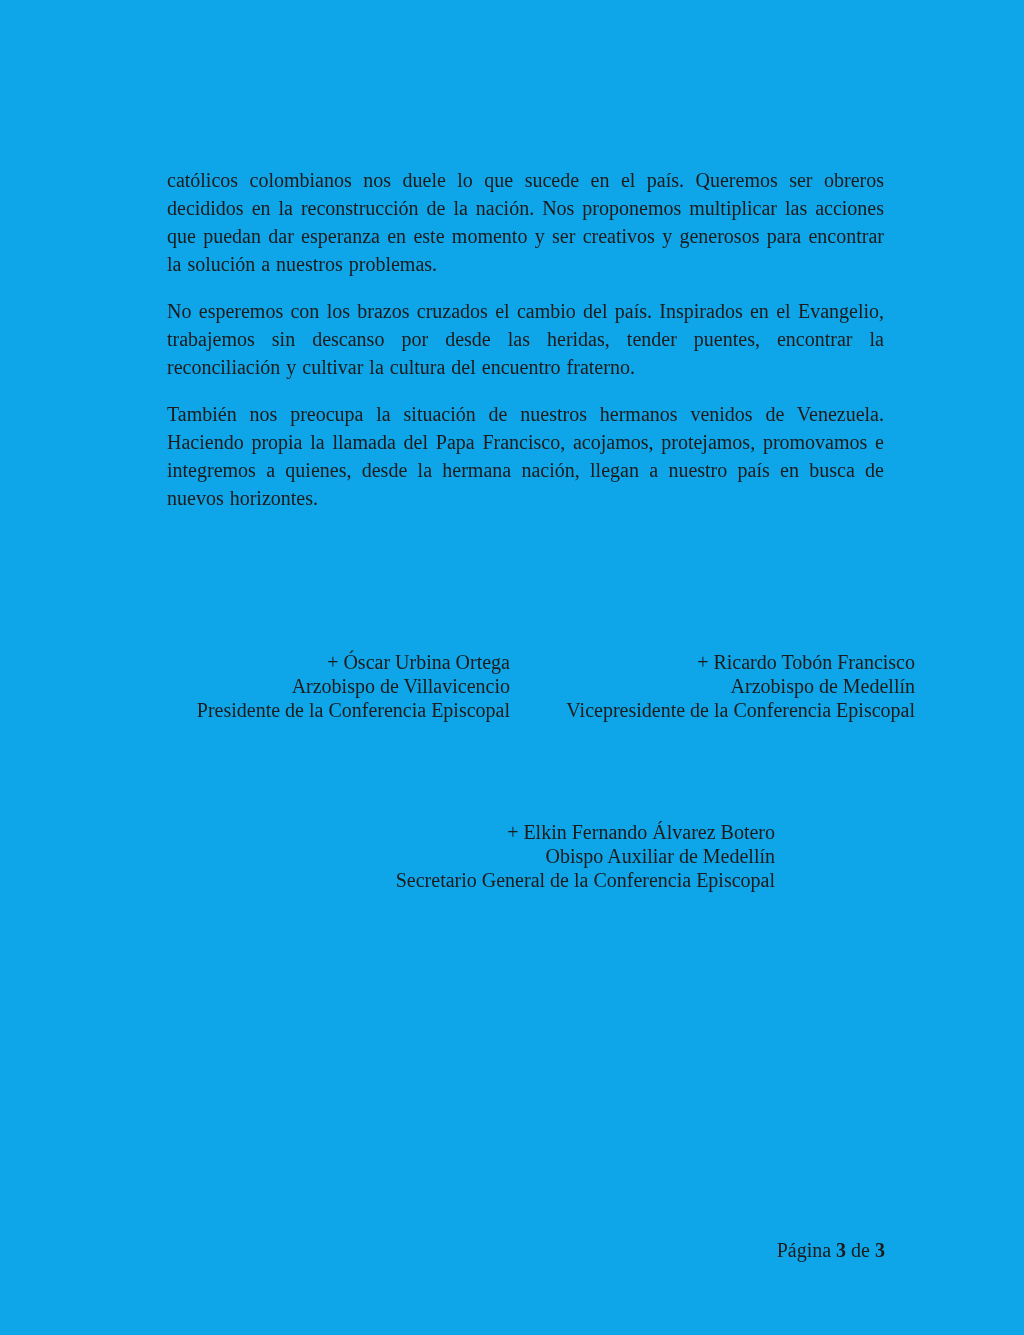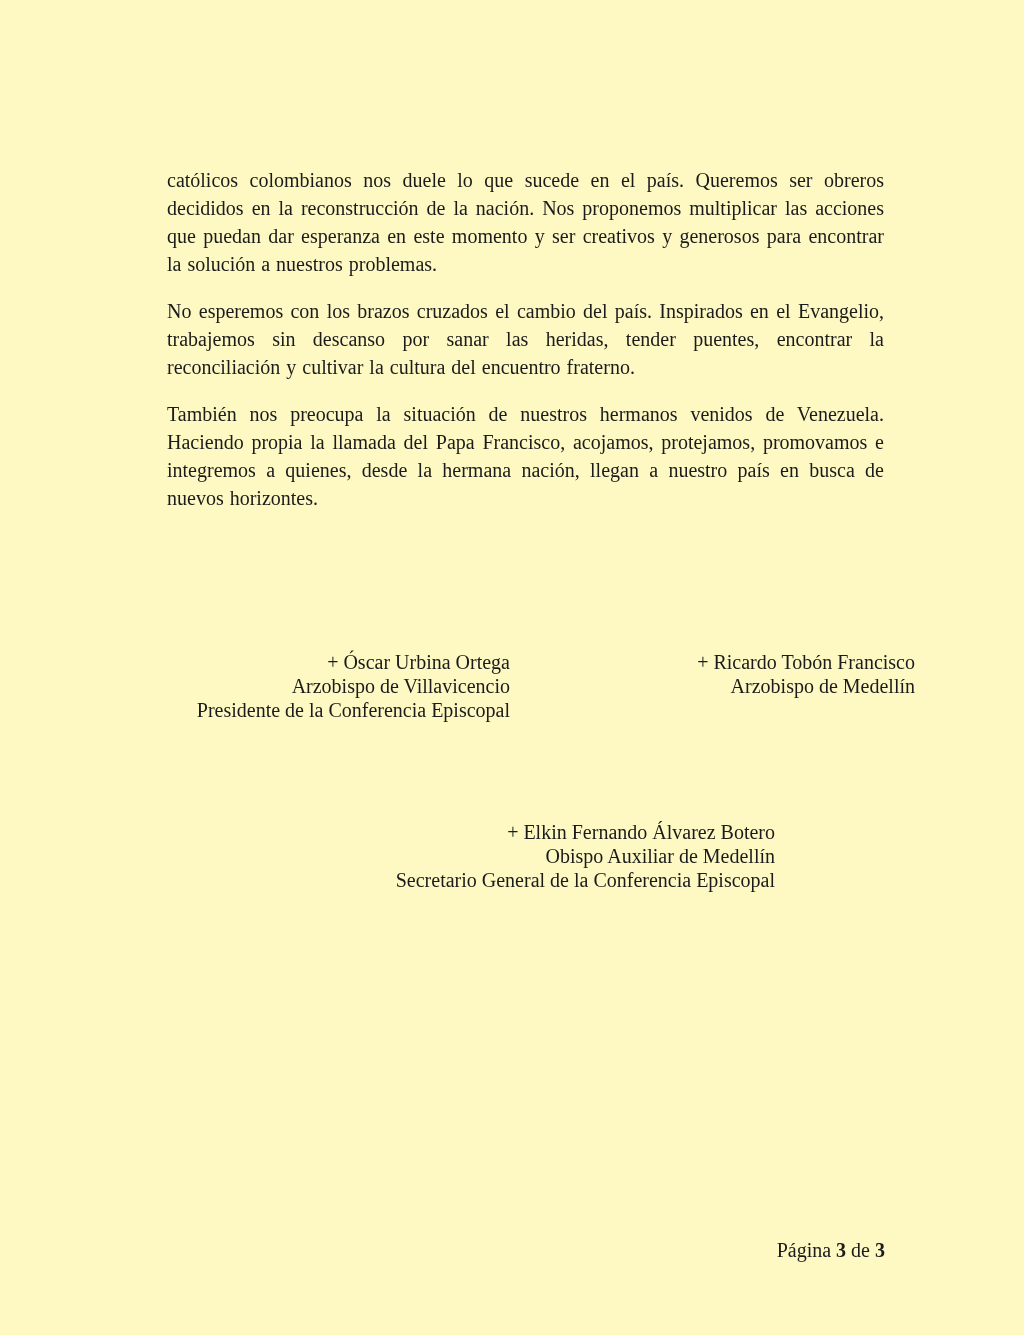--- a/index.html
+++ b/index.html
@@ -4,21 +4,21 @@
 <style>
   html, body {
     margin: 0;
     padding: 0;
     background: #ffffff;
   }
   .page {
     position: relative;
     width: 1024px;
     height: 1335px;
-    background: #fef9c3;
+    background: #0ea5e9;
     font-family: "Liberation Serif", "DejaVu Serif", serif;
     color: #1b1b1b;
     overflow: hidden;
   }
   .content {
     position: absolute;
     left: 167px;
     top: 166px;
     width: 717px;
   }
@@ -60,33 +60,34 @@
   }
   .pf-part { display: inline; }
 </style>
 </head>
 <body>
 
 <div class="page">
 
   <div class="content">
     <p class="body-par">católicos colombianos nos duele lo que sucede en el país. Queremos ser obreros decididos en la reconstrucción de la nación.  Nos proponemos multiplicar las acciones que puedan dar esperanza en este momento y ser creativos y generosos para encontrar la solución a nuestros problemas.</p>
-    <p class="body-par">No esperemos con los brazos cruzados el cambio del país.  Inspirados en el Evangelio, trabajemos sin descanso por sanar las heridas, tender puentes, encontrar la reconciliación y cultivar la cultura del encuentro fraterno.</p>
+    <p class="body-par">No esperemos con los brazos cruzados el cambio del país.  Inspirados en el Evangelio, trabajemos sin descanso por desde las heridas, tender puentes, encontrar la reconciliación y cultivar la cultura del encuentro fraterno.</p>
     <p class="body-par">También nos preocupa la situación de nuestros hermanos venidos de Venezuela. Haciendo propia la llamada del Papa Francisco, acojamos, protejamos, promovamos e integremos a quienes, desde la hermana nación, llegan a nuestro país en busca de nuevos horizontes.</p>
   </div>
 
   <div class="sig sig-left">
     <div>+ Óscar Urbina Ortega</div>
     <div>Arzobispo de Villavicencio</div>
     <div>Presidente de la Conferencia Episcopal</div>
   </div>
 
   <div class="sig sig-right">
     <div>+ Ricardo Tobón Francisco</div>
     <div>Arzobispo de Medellín</div>
+    <div>Vicepresidente de la Conferencia Episcopal</div>
   </div>
 
   <div class="sig sig-center">
     <div>+ Elkin Fernando Álvarez Botero</div>
     <div>Obispo Auxiliar de Medellín</div>
     <div>Secretario General de la Conferencia Episcopal</div>
   </div>
 
 
   <div class="page-footer">

